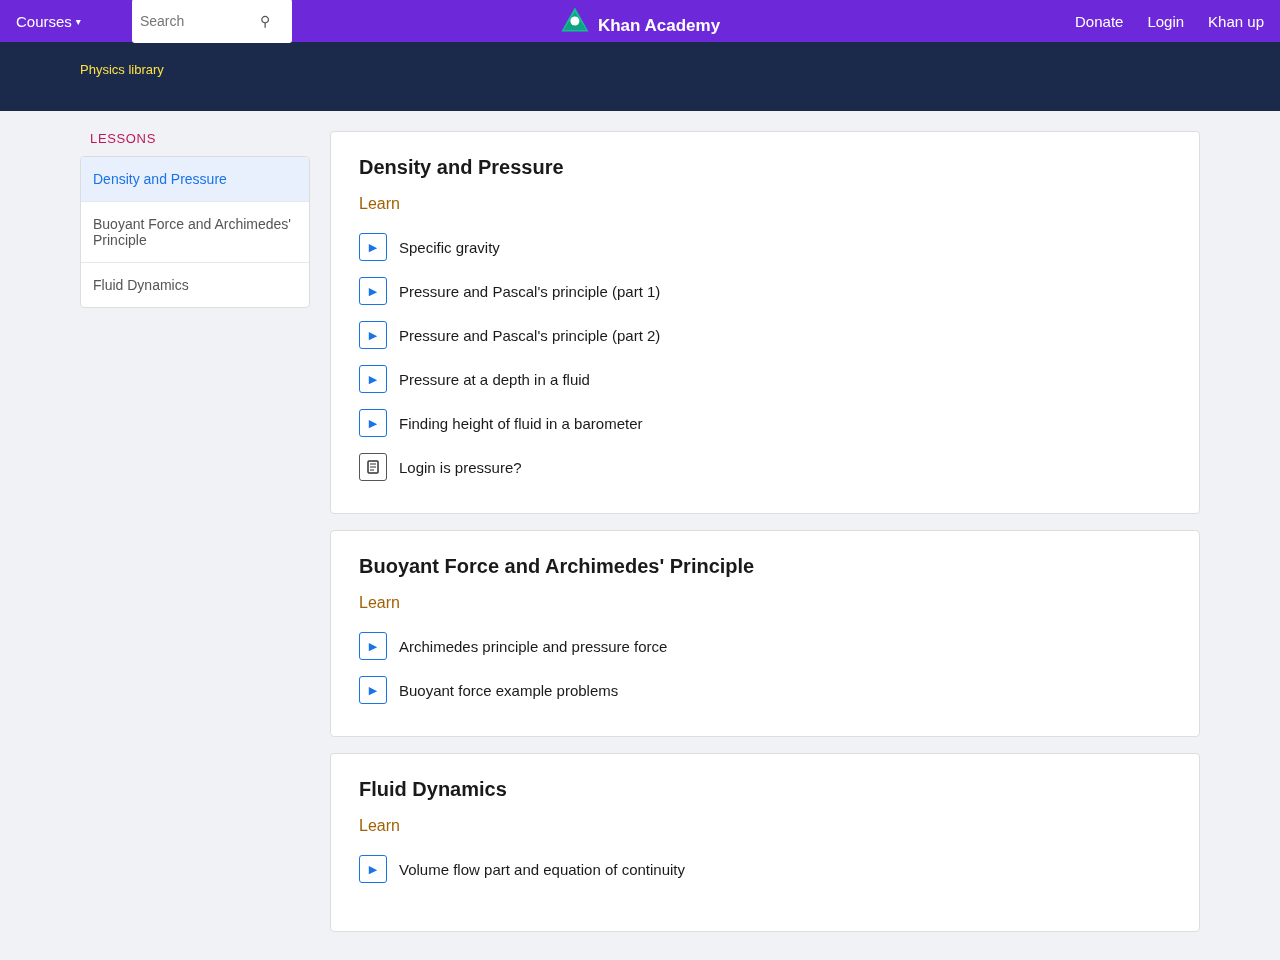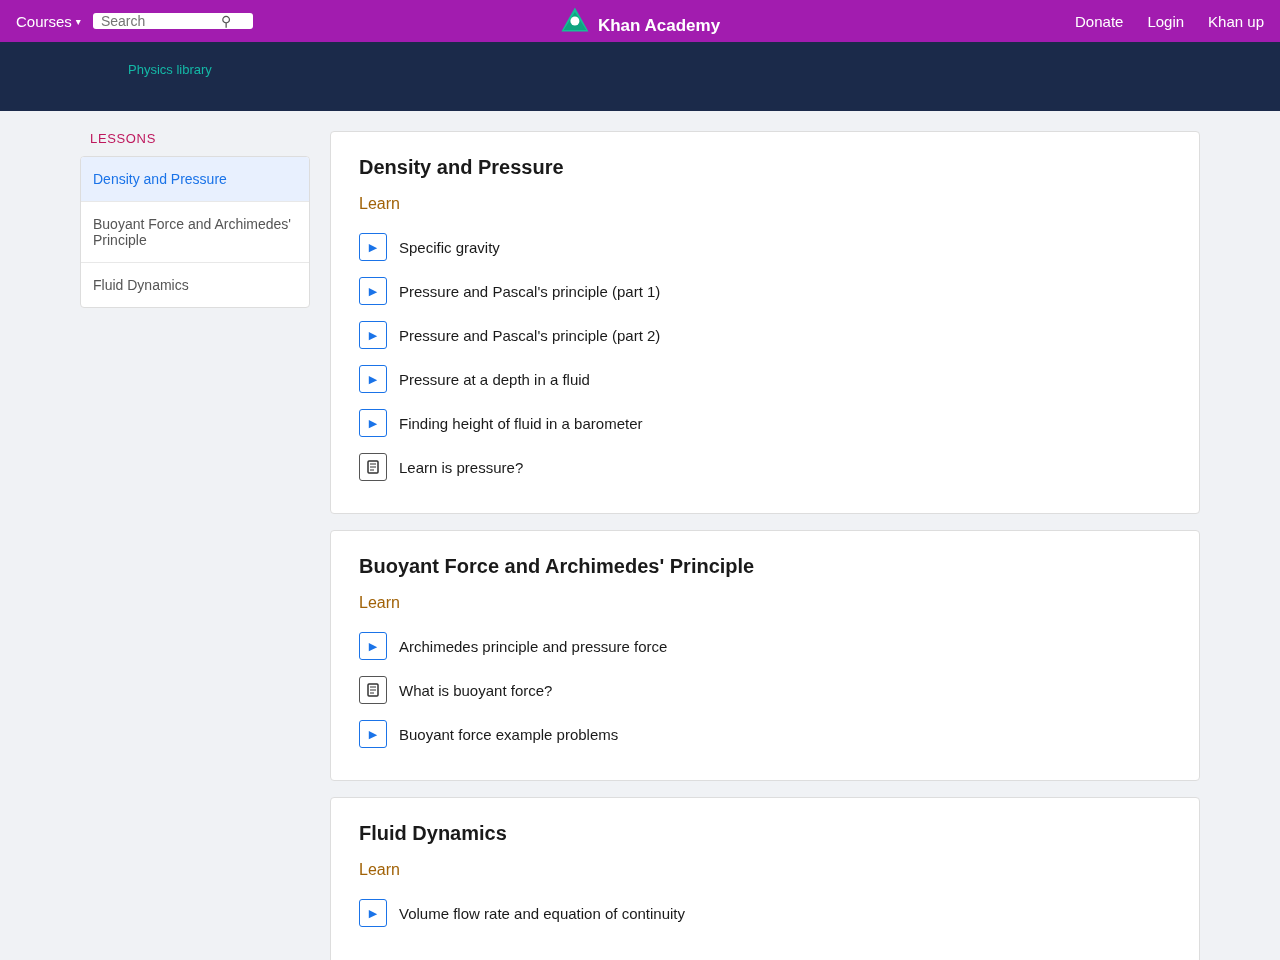--- a/index.html
+++ b/index.html
@@ -1,25 +1,26 @@
 <!DOCTYPE html>
 <html><head>
   <meta charset="utf-8">
   <style>
     * { box-sizing: border-box; margin: 0; padding: 0; }
     body { font-family: 'Helvetica Neue', Arial, sans-serif; background: #f0f2f5; }
 
     
     nav {
-      background: #a21caf;
+      background: #6d28d9;
       display: flex;
       align-items: center;
       height: 42px;
       padding: 0 16px;
       position: relative;
+      gap: 39px;
     }
     .nav-courses {
       color: #fff;
       font-size: 15px;
       display: flex;
       align-items: center;
       gap: 4px;
       cursor: pointer;
       white-space: nowrap;
     }
@@ -27,21 +28,21 @@
       font-size: 10px;
       margin-top: 1px;
     }
     .nav-search {
       display: flex;
       align-items: center;
       background: #fff;
       border-radius: 3px;
       margin-left: 12px;
       padding: 0 8px;
-      height: 16px;
+      height: 44px;
       width: 160px;
     }
     .nav-search input {
       border: none;
       outline: none;
       font-size: 14px;
       width: 120px;
       background: transparent;
     }
     .nav-search .search-icon {
@@ -76,23 +77,22 @@
     }
 
     
     .hero {
       background: #1b2a4a;
       padding: 20px 80px 28px;
       color: #fff;
     }
     .hero-breadcrumb {
       font-size: 13px;
-      color: #14b8a6;
+      color: #fde047;
       margin-bottom: 6px;
-      margin-left: 48px;
     }
     .hero-title {
       font-size: 28px;
       font-weight: 700;
       color: #fff;
     }
 
     
     .main-layout {
       display: flex;
@@ -265,50 +265,39 @@
         </div>
         <div class="lesson-item">
           <div class="item-icon article">
             <svg width="12" height="14" viewBox="0 0 12 14" xmlns="http://www.w3.org/2000/svg">
               <rect x="1" y="1" width="10" height="12" rx="1" fill="none" stroke="#333" stroke-width="1.5"></rect>
               <line x1="3" y1="4" x2="9" y2="4" stroke="#333" stroke-width="1"></line>
               <line x1="3" y1="7" x2="9" y2="7" stroke="#333" stroke-width="1"></line>
               <line x1="3" y1="10" x2="7" y2="10" stroke="#333" stroke-width="1"></line>
             </svg>
           </div>
-          <span class="lesson-item-title">Learn is pressure?</span>
+          <span class="lesson-item-title">Login is pressure?</span>
         </div>
       </div>
       <div class="lesson-card">
         <div class="lesson-card-title">Buoyant Force and Archimedes' Principle</div>
         <div class="learn-label">Learn</div>
         <div class="lesson-item">
           <div class="item-icon video">▶</div>
           <span class="lesson-item-title">Archimedes principle and pressure force</span>
         </div>
         <div class="lesson-item">
-          <div class="item-icon article">
-            <svg width="12" height="14" viewBox="0 0 12 14" xmlns="http://www.w3.org/2000/svg">
-              <rect x="1" y="1" width="10" height="12" rx="1" fill="none" stroke="#333" stroke-width="1.5"></rect>
-              <line x1="3" y1="4" x2="9" y2="4" stroke="#333" stroke-width="1"></line>
-              <line x1="3" y1="7" x2="9" y2="7" stroke="#333" stroke-width="1"></line>
-              <line x1="3" y1="10" x2="7" y2="10" stroke="#333" stroke-width="1"></line>
-            </svg>
-          </div>
-          <span class="lesson-item-title">What is buoyant force?</span>
-        </div>
-        <div class="lesson-item">
           <div class="item-icon video">▶</div>
           <span class="lesson-item-title">Buoyant force example problems</span>
         </div>
       </div>
       <div class="lesson-card">
         <div class="lesson-card-title">Fluid Dynamics</div>
         <div class="learn-label">Learn</div>
         <div class="lesson-item">
           <div class="item-icon video">▶</div>
-          <span class="lesson-item-title">Volume flow rate and equation of continuity</span>
+          <span class="lesson-item-title">Volume flow part and equation of continuity</span>
         </div>
         <div class="lesson-item"></div>
       </div>
     </main>
 
 </div>
 
 </body></html>

